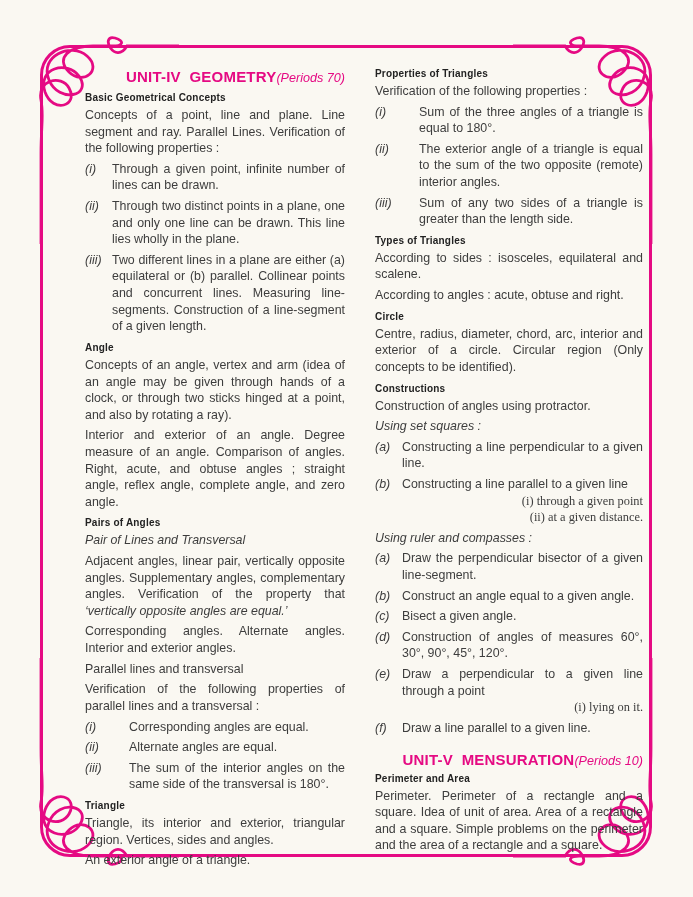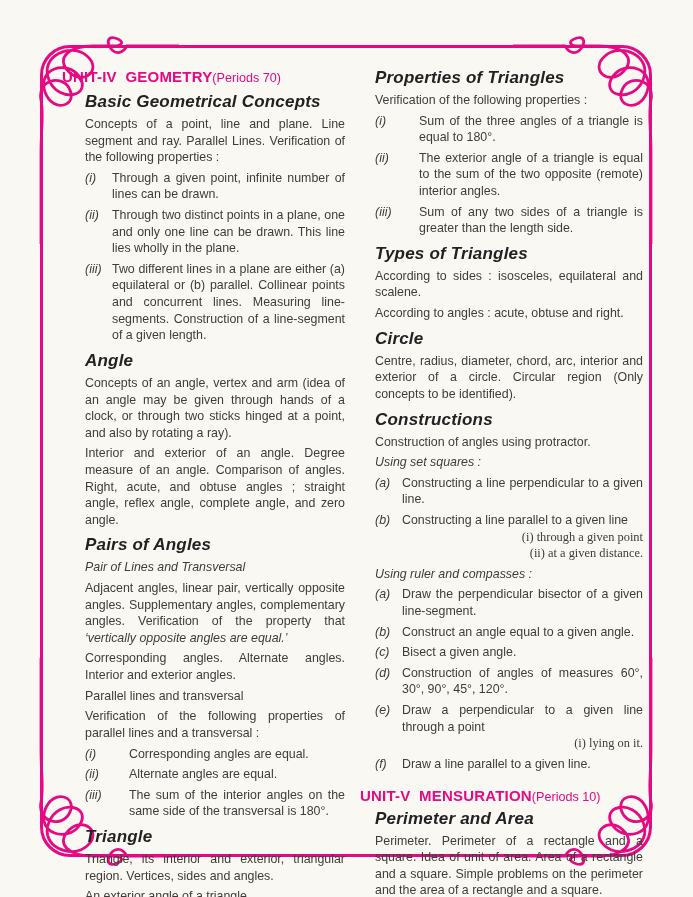--- a/index.html
+++ b/index.html
@@ -17,26 +17,26 @@
     position:absolute;left:40px;top:45px;width:612px;height:812px;
     box-sizing:border-box;border:3px solid var(--pink);border-radius:30px;
   }
   .flourish{position:absolute;width:150px;height:210px;pointer-events:none;}
   .fl-tl{left:29px;top:34px;}
   .fl-tr{left:513px;top:34px;transform:scaleX(-1);}
   .fl-bl{left:29px;top:658px;transform:scaleY(-1);}
   .fl-br{left:513px;top:658px;transform:scale(-1,-1);}
   .content{position:absolute;left:62px;top:66px;width:582px;display:flex;gap:15px;}
   .col{width:283px;}
-  .unit{display:flex;justify-content:flex-start;align-items:baseline;margin:2px 0 5px 0;}
+  .unit{display:flex;justify-content:flex-end;align-items:baseline;margin:2px 0 5px 0;}
   .unit .ut{color:var(--pink);font-weight:bold;font-size:15px;white-space:pre-wrap;letter-spacing:.2px;}
-  .unit .up{color:var(--pink);font-size:12.6px;}
+  .unit .up{color:var(--pink);font-style:italic;font-size:12.6px;}
   .body{padding-left:23px;}
   .body-r{padding-left:15px;}
-  .sec{font-size:17px;font-weight:bold;font-style:italic;color:var(--head);
+  .sec{font-size:10px;font-weight:bold;color:var(--head);
        margin:7px 0 3px 0;letter-spacing:.2px;}
   .p{font-size:12.4px;line-height:1.34;text-align:justify;margin:4px 0;}
   .iline{font-style:italic;}
   .it{font-style:italic;}
   .li{display:flex;margin:4px 0;font-size:12.4px;line-height:1.34;}
   .li .m{flex:0 0 27px;font-style:italic;}
   .li.wide .m{flex:0 0 44px;}
   .li .t{flex:1;text-align:justify;}
   .sub{display:block;text-align:right;font-family:Liberation Serif, serif;}
   .spacer{height:8px;}

